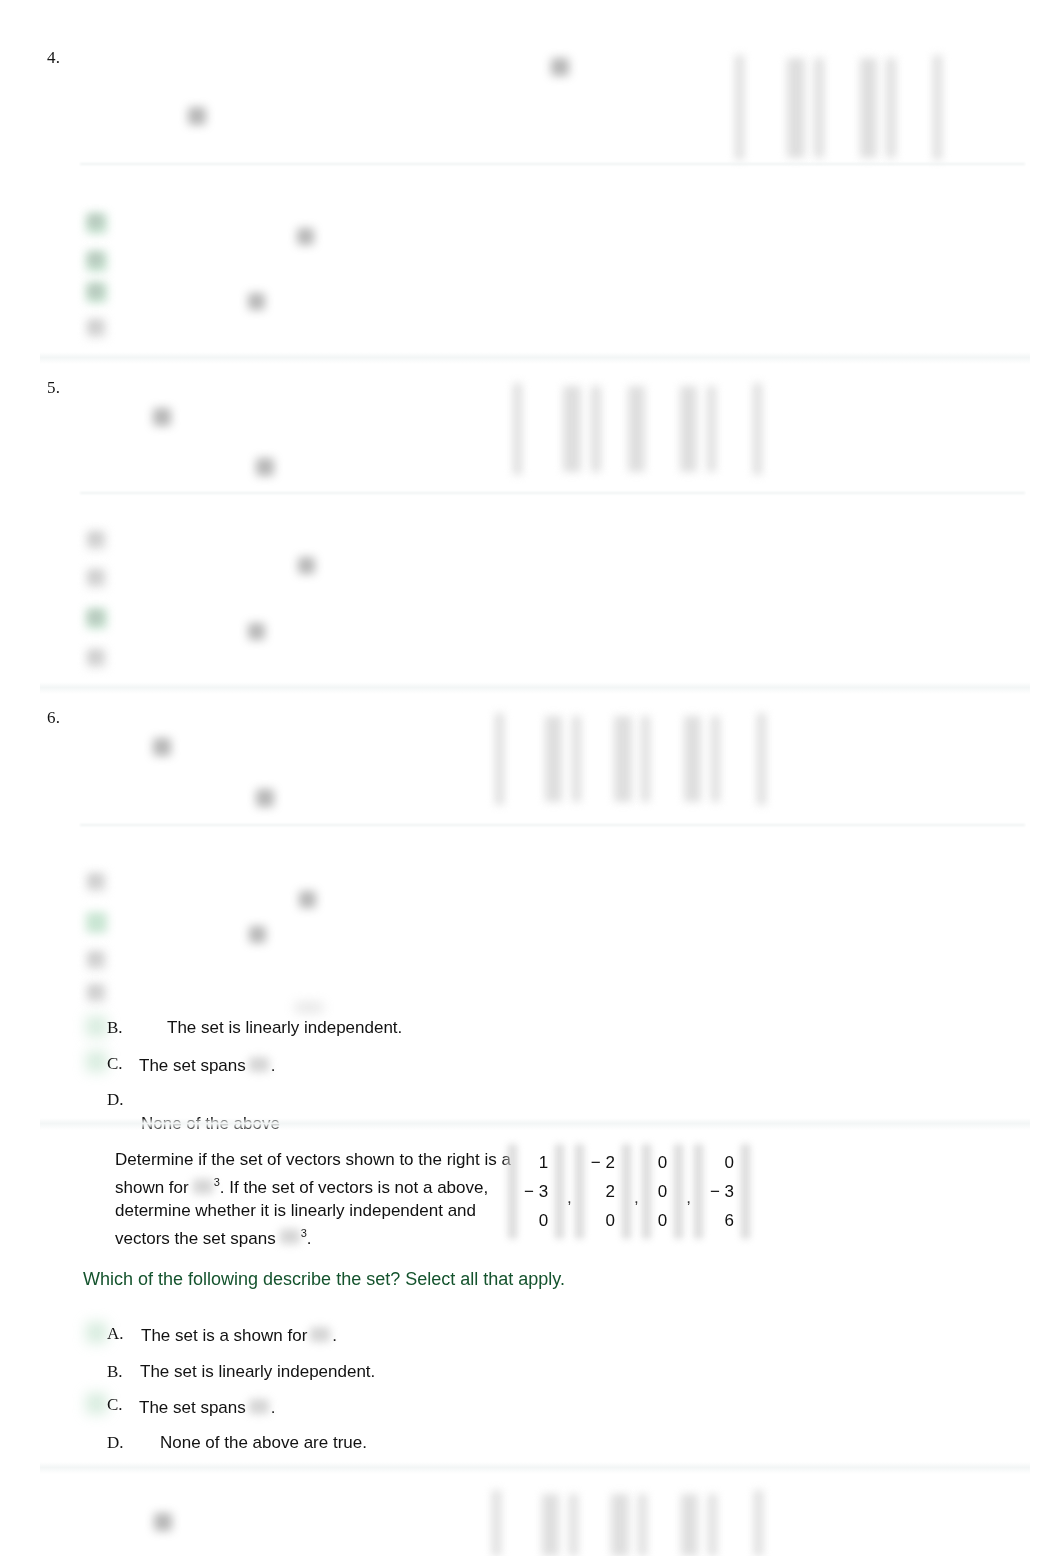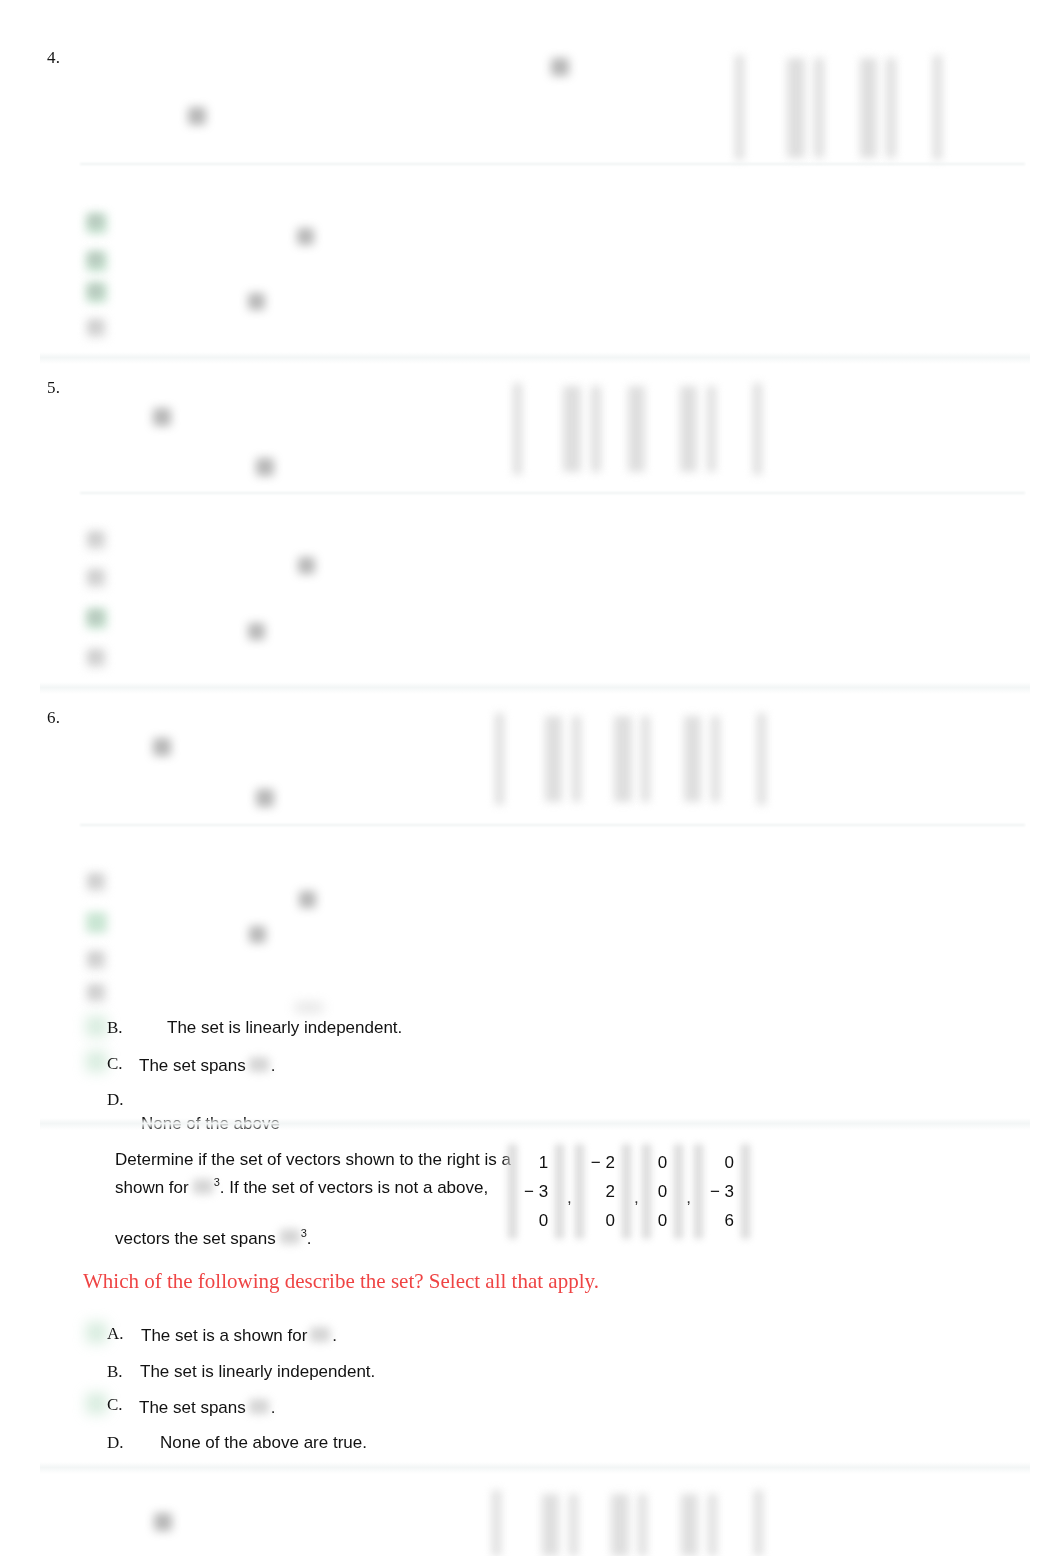--- a/index.html
+++ b/index.html
@@ -121,23 +121,23 @@
     margin: 0 1px -1px 4px;
     background: #bbbbbb;
     border-radius: 3px;
     filter: blur(4.5px);
     opacity: .62;
   }
   .sup { font-size: 11px; vertical-align: super; }
 
   .subprompt {
     position: absolute;
-    font-family: Liberation Serif, serif;
-    font-size: 21px;
-    color: #ef4444;
+    font-family: Liberation Sans, sans-serif;
+    font-size: 18px;
+    color: #14532d;
     white-space: nowrap;
   }
 
   
   .vecset {
     position: absolute;
     display: flex;
     align-items: center;
     font-family: "Liberation Sans", sans-serif;
     font-size: 17px;
@@ -274,21 +274,21 @@
   <div class="opt-text" style="left:139px; top:1056px;"><span>The set spans</span><span class="rsym"></span><span>.</span></div>
 
   <div class="opt-letter" style="left:107px; top:1090px;">D.</div>
   <div class="opt-text" style="left:141px; top:1114px;">None of the above</div>
 
   <div class="sep" style="top:1118px;"></div>
 
   <div class="prompt" style="left:83px; top:1148px;margin-left:32px;">
     <span>Determine if the set of vectors shown to the right is a</span><br>
     <span>shown for</span><span class="rsym"></span><span class="sup">3</span><span>. If the set of vectors is not a above,</span><br>
-    <br>
+    <span>determine whether it is linearly independent and</span><br>
     <span>vectors the set spans</span><span class="rsym"></span><span class="sup">3</span><span>.</span>
   </div>
 
   <div class="vecset" style="left:508px; top:1148px;">
     <div class="vec">
       <span>1</span>
       <span>− 3</span>
       <span>0</span>
     </div>
     <div class="comma">,</div>

